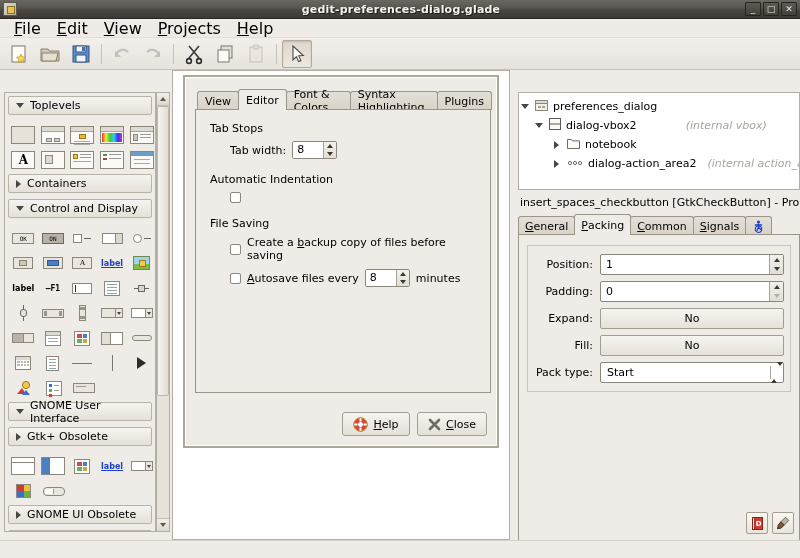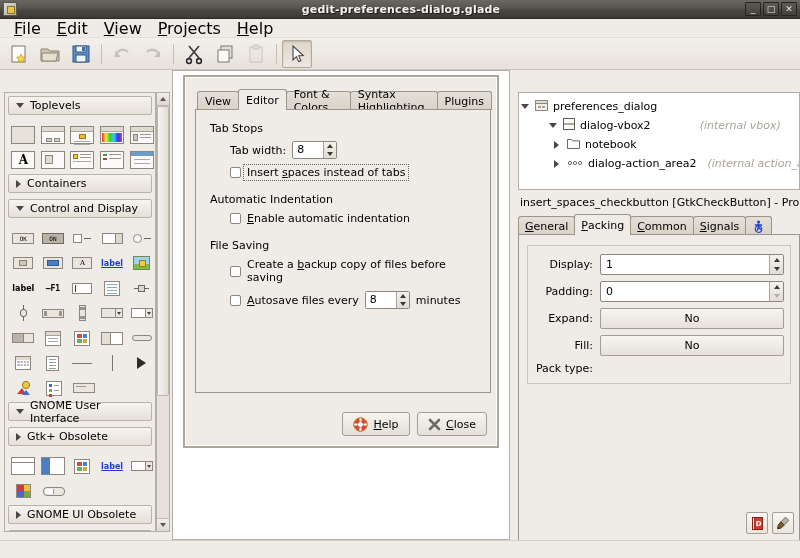--- a/index.html
+++ b/index.html
@@ -720,29 +720,24 @@
               <span class="btns">
                 <span>
                     <i class="ar-up"></i>
                   </span>
                 <span>
                     <i class="ar-dn"></i>
                   </span>
               </span>
             </span>
           </div>
-          <div class="row">
-            <span class="chk"></span>
-            <span class="focusbox">Insert <u>s</u>paces instead of tabs</span>
-          </div>
 
           <div class="sect-title" style="margin-top:14px">Automatic Indentation</div>
           <div class="row">
             <span class="chk"></span>
-            <span><u>E</u>nable automatic indentation</span>
           </div>
 
           <div class="sect-title" style="margin-top:14px">File Saving</div>
           <div class="row">
             <span class="chk"></span>
             <span>Create a <u>b</u>ackup copy of files before saving</span>
           </div>
           <div class="row">
             <span class="chk"></span>
             <span><u>A</u>utosave files every</span>
@@ -790,21 +785,21 @@
             <i class="tri down"></i>
           </span>
         <span><svg width="13" height="11" viewBox="0 0 13 11">
               <rect x=".5" y=".5" width="12" height="10" fill="#f2efe9" stroke="#8c867c"></rect>
               <rect x=".5" y=".5" width="12" height="3" fill="#ded9d1" stroke="#8c867c"></rect>
               <rect x="3" y="6" width="3" height="2" fill="#a9a299"></rect>
               <rect x="7" y="6" width="3" height="2" fill="#a9a299"></rect>
             </svg></span>
         <span>preferences_dialog</span>
       </div>
-      <div class="tnode" style="padding-left:28px">
+      <div class="tnode" style="padding-left:14px">
         <span class="exp">
             <i class="tri down"></i>
           </span>
         <span><svg width="12" height="12" viewBox="0 0 12 12">
               <rect x=".5" y=".5" width="11" height="11" fill="#fbfaf7" stroke="#5f5a53"></rect>
               <path d="M.5 6h11" stroke="#5f5a53"></path>
             </svg></span>
         <span>dialog-vbox2</span>
         <span class="ital" style="margin-left:44px">(internal vbox)</span>
       </div>
@@ -844,21 +839,21 @@
             <path d="M6.5 4v3.2M3.4 5h6.2M6.5 7.2l-1.5 3.4M6.5 7.2l2.3 2.4" stroke="#1b3fcc" stroke-width="1.3" fill="none" stroke-linecap="round"></path>
             <circle cx="6.5" cy="9.2" r="3.2" fill="none" stroke="#1b3fcc" stroke-width="1.1"></circle>
           </svg>
       </div>
     </div>
 
     <div class="prop-page">
       <div class="prop-inner">
 
         <div class="prow">
-          <span class="plabel">Display:</span>
+          <span class="plabel">Position:</span>
           <span class="pfield">
             <span>1</span>
             <span class="sbtns">
               <span>
                   <i class="ar-up"></i>
                 </span>
               <span>
                   <i class="ar-dn"></i>
                 </span>
             </span>
@@ -885,20 +880,27 @@
           <span class="pbtn">No</span>
         </div>
 
         <div class="prow">
           <span class="plabel">Fill:</span>
           <span class="pbtn">No</span>
         </div>
 
         <div class="prow" style="margin-bottom:0">
           <span class="plabel">Pack type:</span>
+          <span class="pcombo">
+            <span>Start</span>
+            <span class="sbtns" style="border-left:1px solid #a9a299;margin-left:auto">
+              <span><i class="ar-up"></i></span>
+              <span><i class="ar-dn"></i></span>
+            </span>
+          </span>
         </div>
 
       </div>
     </div>
   </div>
 
   <div class="corner-btns">
     <div class="corner-btn">
       <svg width="15" height="15" viewBox="0 0 15 15">
           <rect x="2.5" y="1.5" width="10" height="12" fill="#d23b30" stroke="#8c1f16"></rect>

